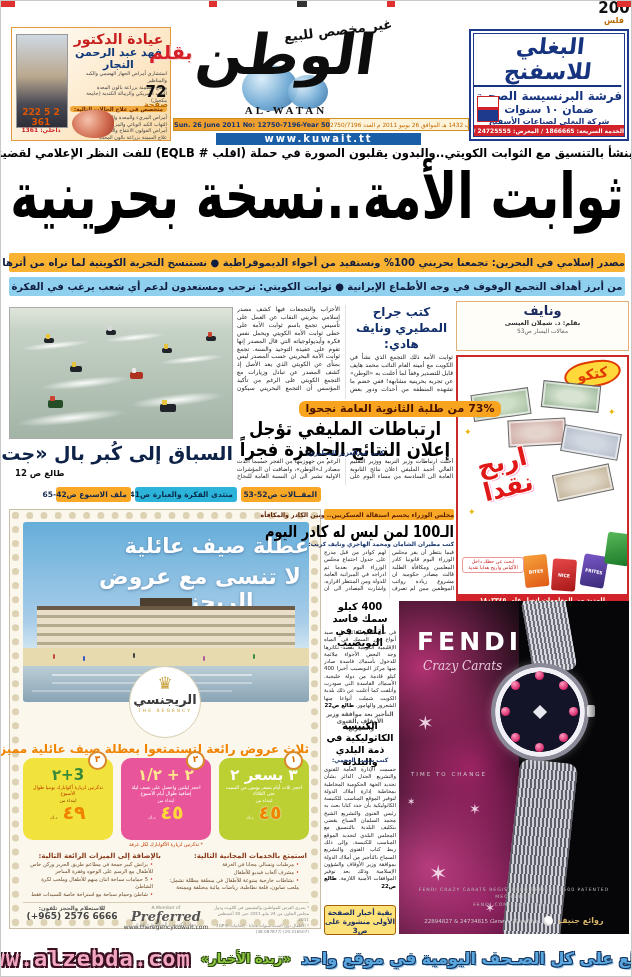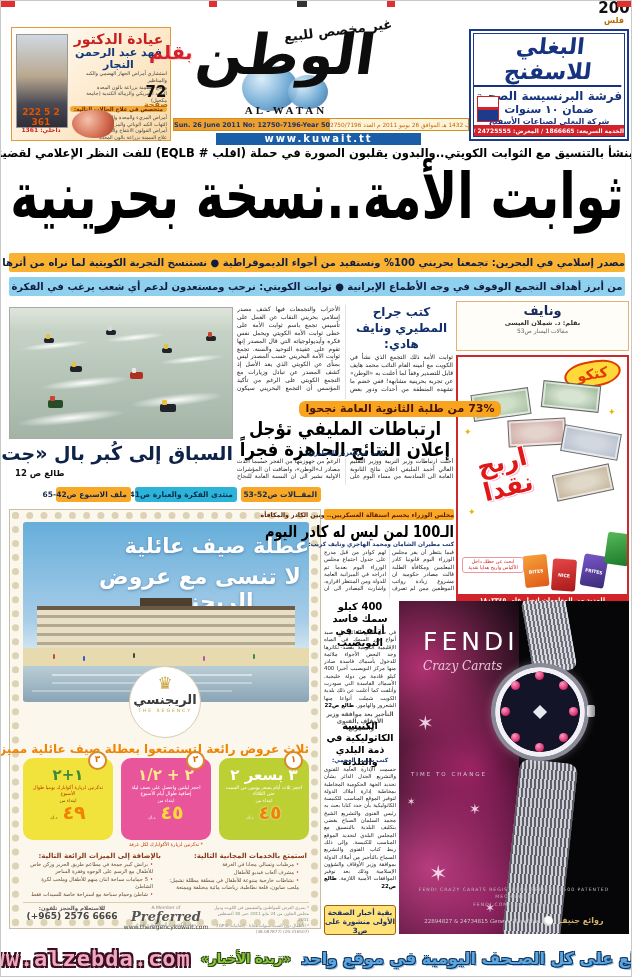--- a/index.html
+++ b/index.html
@@ -142,21 +142,21 @@
   .chbody{left:323px;top:765px;width:72px;height:137px;font-size:5.4px;line-height:1.35;text-align:justify;color:#222;overflow:hidden;}
   .morebox{left:323px;top:904px;width:72px;height:30px;background:#ffe27a;border:1px solid #a16207;border-radius:3px;color:#1c2f63;font-weight:bold;font-size:7.2px;text-align:center;line-height:1.25;padding-top:2px;box-sizing:border-box;}
   
   .fendi{left:398px;top:600px;width:230px;height:333px;background:#060608;overflow:hidden;}
   .fpink{position:absolute;left:0;top:0;width:52%;height:100%;
          background:radial-gradient(circle at 20% 20%,rgba(220,60,140,.8),transparent 45%),
                     radial-gradient(circle at 60% 50%,rgba(190,40,120,.7),transparent 50%),
                     radial-gradient(circle at 25% 80%,rgba(230,80,160,.7),transparent 45%),
                     radial-gradient(circle at 70% 90%,rgba(140,20,90,.8),transparent 55%);}
   .star{position:absolute;color:rgba(255,240,250,.85);}
-  .fbrand{position:absolute;left:18px;top:26px;color:#fff;font-size:25px;font-weight:normal;letter-spacing:4px;direction:ltr;margin-left:6px;}
+  .fbrand{position:absolute;left:18px;top:26px;color:#fff;font-size:25px;font-weight:bold;letter-spacing:4px;direction:ltr;}
   .ftag{position:absolute;left:24px;top:58px;color:#e6c8d8;font-family:"DejaVu Serif",serif;font-style:italic;font-size:12px;direction:ltr;}
   .ftime{position:absolute;left:12px;top:170px;color:#ccc;font-size:5.5px;letter-spacing:2px;direction:ltr;}
   .strap-up{position:absolute;left:128px;top:-6px;width:44px;height:78px;transform:rotate(-10deg);border-radius:8px;
             background:repeating-linear-gradient(90deg,#6e6e78 0 2px,#d8d8e0 2px 4px);}
   .strap-dn{position:absolute;left:112px;top:160px;width:58px;height:180px;transform:rotate(6deg);border-radius:10px;
             background:repeating-linear-gradient(90deg,#5e5e68 0 2px,#cfcfd8 2px 4px),linear-gradient(180deg,#fff,#555);}
   .case{position:absolute;left:92px;top:62px;width:98px;height:98px;border-radius:50%;
         background:radial-gradient(circle,#141428 0 57%,#f0f0f6 58% 64%,#8a8a98 65% 78%,#d6d6e0 79% 100%);
         box-shadow:0 0 8px rgba(255,255,255,.25);}
   .gem{position:absolute;width:9px;height:9px;border-radius:50%;background:radial-gradient(circle at 35% 30%,#ff9ac0,#d42a6a 70%,#7a0f3a);}
@@ -370,21 +370,21 @@
       <div class="card" style="background:#e8559a">
         <div class="badge">٢</div>
         <div class="card-big" style="color:#ffe98c">٢ + ١/٢</div>
         <div class="card-txt">احجز ليلتين واحصل على نصف ليلة إضافية طوال أيام الأسبوع</div>
         <span class="pr-pre">ابتداء من</span>
         <span class="pr-num" style="color:#ffd83a">٤٥</span>
         <span class="pr-unit">د.ك</span>
       </div>
       <div class="card" style="background:#f2e33c;color:#8a3a00">
         <div class="badge">٣</div>
-        <div class="card-big" style="color:#3a8a3a">١+٢</div>
+        <div class="card-big" style="color:#3a8a3a">3+٢</div>
         <div class="card-txt" style="color:#c03a00">تذكرتين لزيارة أكوابارك يوميا طوال الأسبوع</div>
         <span class="pr-pre">ابتداء من</span>
         <span class="pr-num" style="color:#f08300">٤٩</span>
         <span class="pr-unit">د.ك</span>
       </div>
     </div>
     <div class="cardnote">* تذكرتين لزيارة الأكوابارك لكل غرفة</div>
     <div class="feat" style="right:13px">
       <div class="feat-t">استمتع بالخدمات المجانية التالية:</div>
       <ul>

